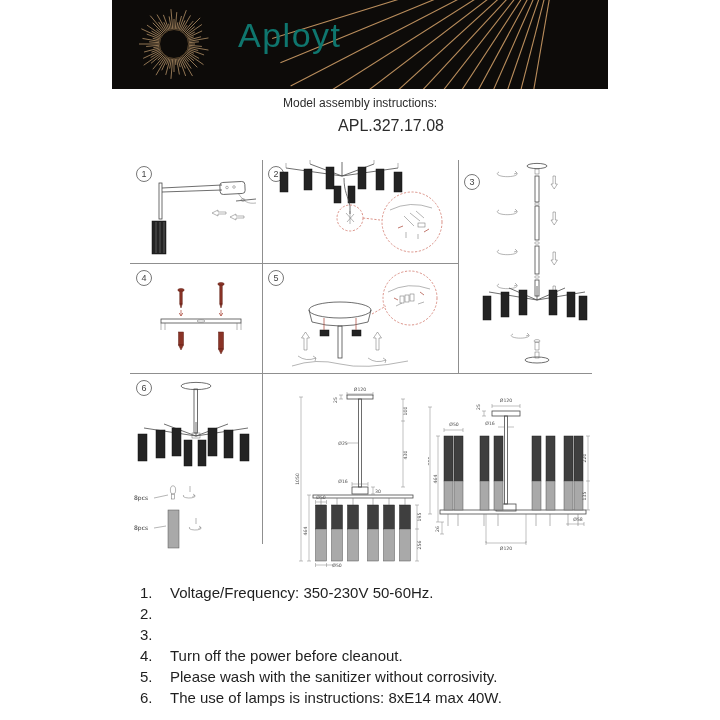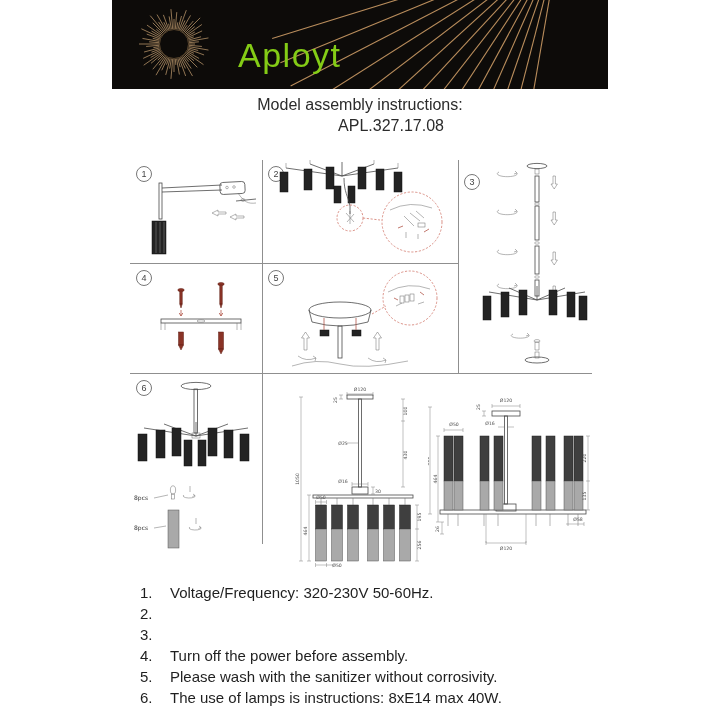--- a/index.html
+++ b/index.html
@@ -1,23 +1,23 @@
 <!DOCTYPE html>
 <html><head>
 <meta charset="utf-8">
 <style>
   html,body{margin:0;padding:0;background:#e9e9e9;}
   .page{position:relative;width:720px;height:720px;background:#ffffff;margin:0 auto;
         font-family:"Liberation Sans",sans-serif;overflow:hidden;}
   
   .banner{position:absolute;left:112px;top:0;width:496px;height:89px;background:#0d0b09;overflow:hidden;}
   .banner svg{position:absolute;left:0;top:0;}
-  .brand{position:absolute;left:126px;top:36px;font-size:34px;letter-spacing:1.5px;color:#84cc16;font-weight:400;}
+  .brand{position:absolute;left:126px;top:16px;font-size:34px;letter-spacing:1.5px;color:#0f766e;font-weight:400;}
   
-  .title1{position:absolute;left:0;top:96px;width:720px;text-align:center;font-size:16px;color:#2b2b2b;}
+  .title1{position:absolute;left:0;top:96px;width:720px;text-align:center;font-size:12px;color:#2b2b2b;}
   .title2{position:absolute;left:0;top:117px;width:720px;text-align:center;font-size:16px;color:#2b2b2b;padding-left:31px;}
   
   .gline{position:absolute;background:#8f8f8f;}
   .stepnum{position:absolute;width:14px;height:14px;border:1px solid #777;border-radius:50%;
            color:#444;font-size:9px;line-height:14px;text-align:center;background:#fff;}
   
   .ln{stroke:#4a4a4a;fill:none;stroke-width:.8;}
   .thin{stroke:#6a6a6a;fill:none;stroke-width:.5;}
   .blk{fill:#232323;stroke:#101010;stroke-width:.5;}
   .gry{fill:#a9a9a9;stroke:#555;stroke-width:.5;}
@@ -476,31 +476,31 @@
       <path d="M58,152 h40 M58,150 v4 M98,150 v4 M58,123 v29 M98,123 v29" class="dim"></path>
       <text x="78" y="159" text-anchor="middle" class="dimtxt">Ø120</text>
       <path d="M14,131 v12 M12,131 h4 M12,143 h4" class="dim"></path>
       <text x="11" y="138" text-anchor="middle" class="dimtxt" transform="rotate(-90,11,138)">26</text>
     </g>
   </svg>
 
   <div class="instructions">
     <div class="instr-row">
       <span class="instr-num">1.</span>
-      <span>Voltage/Frequency: 320-230V 50-60Hz.</span>
+      <span>Voltage/Frequency: 350-230V 50-60Hz.</span>
     </div>
     <div class="instr-row">
       <span class="instr-num">2.</span>
     </div>
     <div class="instr-row">
       <span class="instr-num">3.</span>
     </div>
     <div class="instr-row">
       <span class="instr-num">4.</span>
-      <span>Turn off the power before assembly.</span>
+      <span>Turn off the power before cleanout.</span>
     </div>
     <div class="instr-row">
       <span class="instr-num">5.</span>
       <span>Please wash with the sanitizer without corrosivity.</span>
     </div>
     <div class="instr-row">
       <span class="instr-num">6.</span>
       <span>The use of lamps is instructions: 8xE14 max 40W.</span>
     </div>
   </div>

